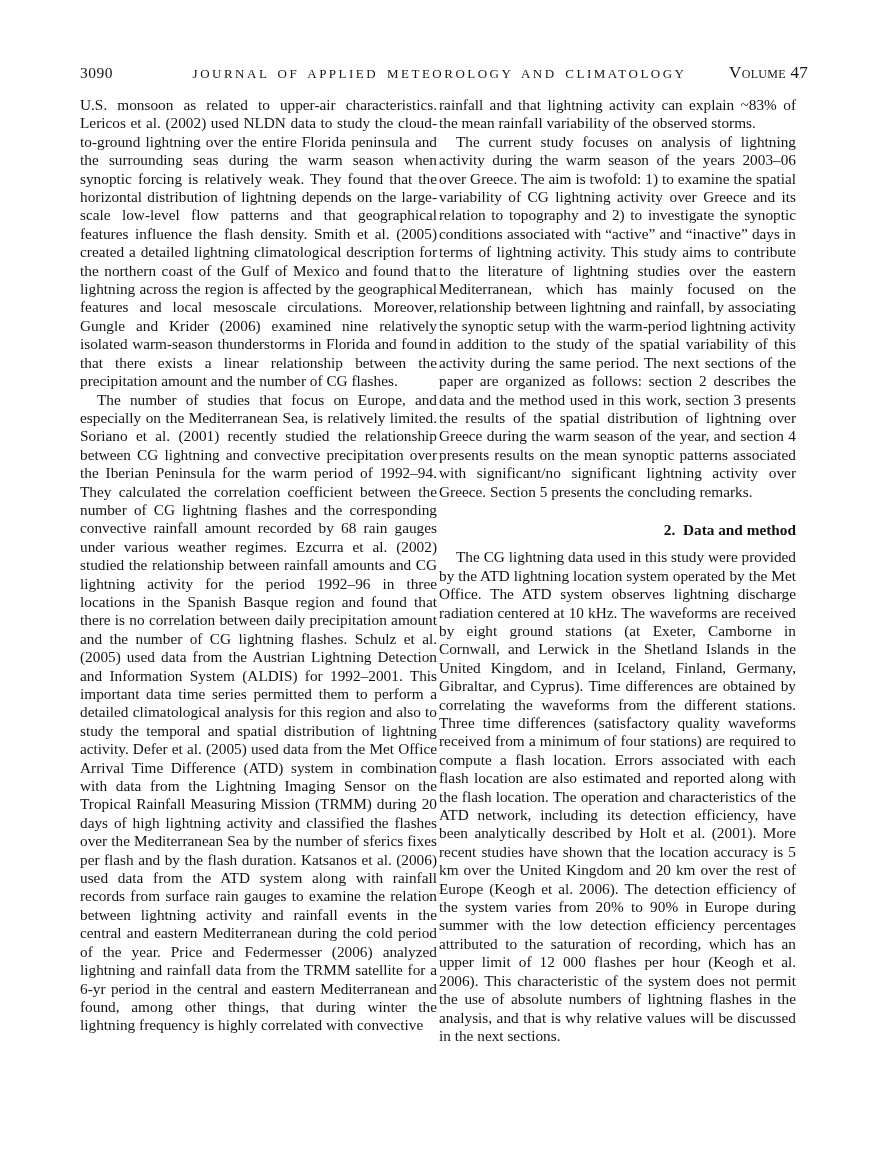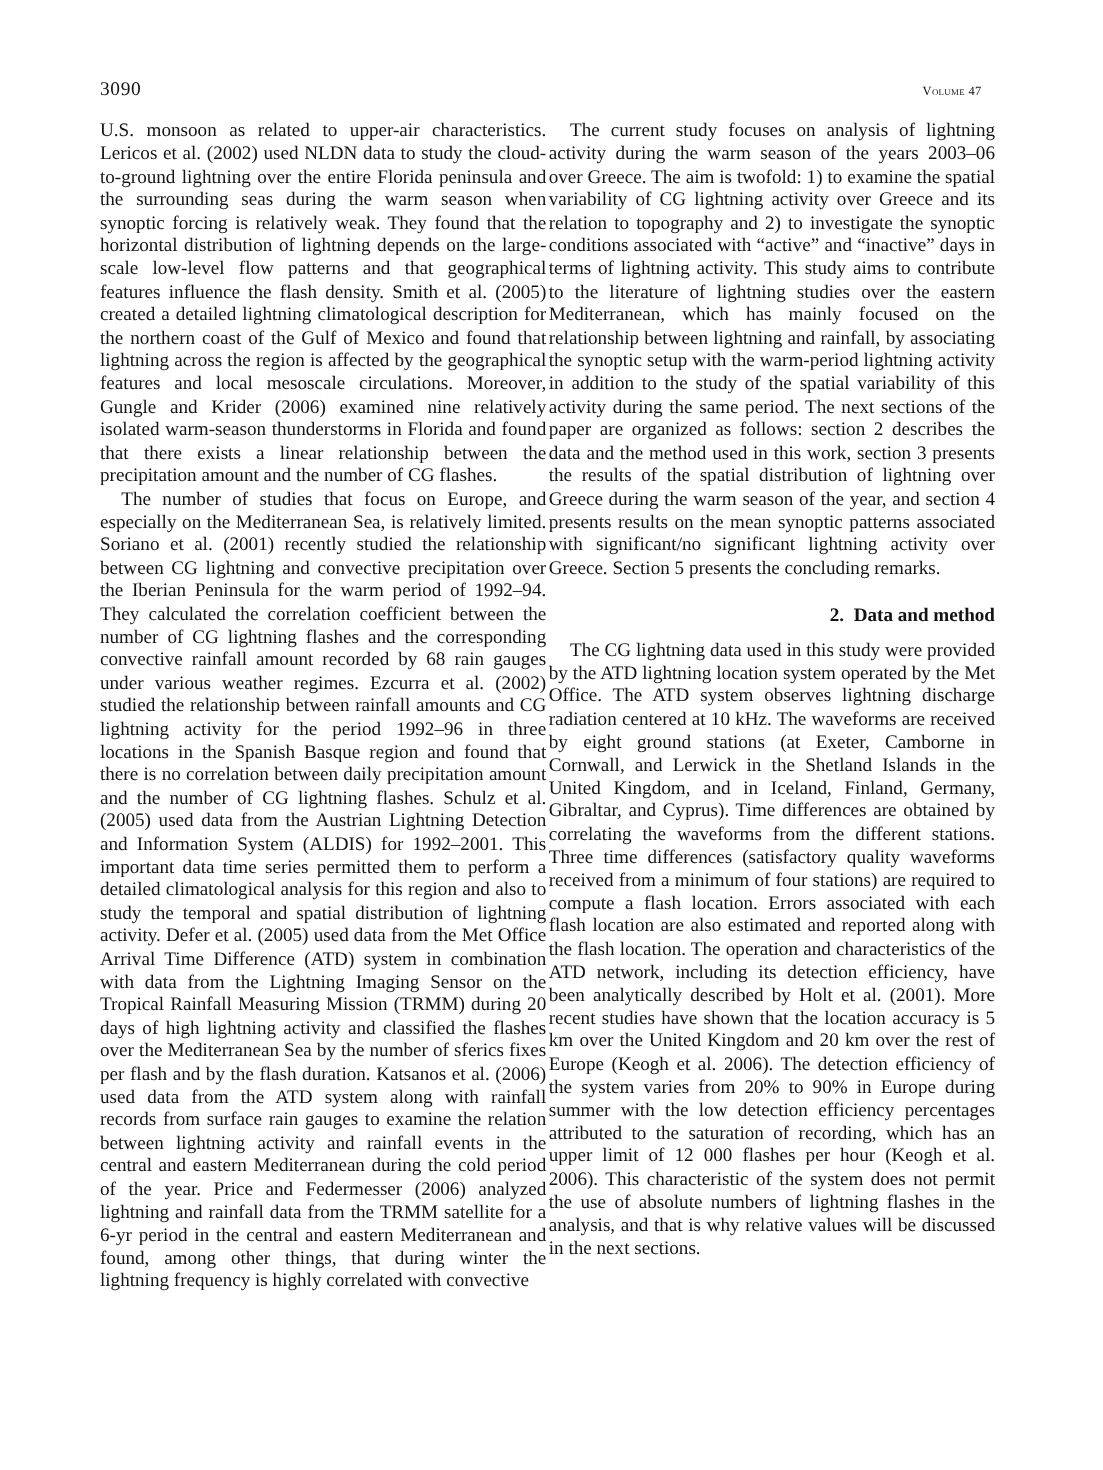--- a/index.html
+++ b/index.html
@@ -32,21 +32,21 @@
   }
   .journal-title {
     flex: 1;
     text-align: center;
     font-size: 13px;
     letter-spacing: 2.5px;
     word-spacing: 3px;
     white-space: nowrap;
   }
   .volume-label {
-    font-size: 10px;
+    font-size: 17px;
     font-variant: small-caps;
     min-width: 70px;
     text-align: left;
     letter-spacing: 0.3px;
   }
   .columns {
     position: absolute;
     top: 96px;
     left: 80px;
     width: 728px;
@@ -73,31 +73,33 @@
     line-height: 18.4px;
   }
 </style>
 </head>
 <body>
 
 <div class="page">
 
   <div class="running-header">
     <span class="page-number">3090</span>
+    <span class="journal-title">JOURNAL OF APPLIED METEOROLOGY AND CLIMATOLOGY</span>
     <span class="volume-label">Volume 47</span>
   </div>
 
   <div class="columns">
 
     <div class="col">
       <p class="para-continued">U.S. monsoon as related to upper-air characteristics. Lericos et al. (2002) used NLDN data to study the cloud-to-ground lightning over the entire Florida peninsula and the surrounding seas during the warm season when synoptic forcing is relatively weak. They found that the horizontal distribution of lightning depends on the large-scale low-level flow patterns and that geographical features influence the flash density. Smith et al. (2005) created a detailed lightning climatological description for the northern coast of the Gulf of Mexico and found that lightning across the region is affected by the geographical features and local mesoscale circulations. Moreover, Gungle and Krider (2006) examined nine relatively isolated warm-season thunderstorms in Florida and found that there exists a linear relationship between the precipitation amount and the number of CG flashes.</p>
       <p class="para-indented">The number of studies that focus on Europe, and especially on the Mediterranean Sea, is relatively limited. Soriano et al. (2001) recently studied the relationship between CG lightning and convective precipitation over the Iberian Peninsula for the warm period of 1992–94. They calculated the correlation coefficient between the number of CG lightning flashes and the corresponding convective rainfall amount recorded by 68 rain gauges under various weather regimes. Ezcurra et al. (2002) studied the relationship between rainfall amounts and CG lightning activity for the period 1992–96 in three locations in the Spanish Basque region and found that there is no correlation between daily precipitation amount and the number of CG lightning flashes. Schulz et al. (2005) used data from the Austrian Lightning Detection and Information System (ALDIS) for 1992–2001. This important data time series permitted them to perform a detailed climatological analysis for this region and also to study the temporal and spatial distribution of lightning activity. Defer et al. (2005) used data from the Met Office Arrival Time Difference (ATD) system in combination with data from the Lightning Imaging Sensor on the Tropical Rainfall Measuring Mission (TRMM) during 20 days of high lightning activity and classified the flashes over the Mediterranean Sea by the number of sferics fixes per flash and by the flash duration. Katsanos et al. (2006) used data from the ATD system along with rainfall records from surface rain gauges to examine the relation between lightning activity and rainfall events in the central and eastern Mediterranean during the cold period of the year. Price and Federmesser (2006) analyzed lightning and rainfall data from the TRMM satellite for a 6-yr period in the central and eastern Mediterranean and found, among other things, that during winter the lightning frequency is highly correlated with convective</p>
     </div>
 
     <div class="col">
+      <p class="para-continued">rainfall and that lightning activity can explain ~83% of the mean rainfall variability of the observed storms.</p>
       <p class="para-indented">The current study focuses on analysis of lightning activity during the warm season of the years 2003–06 over Greece. The aim is twofold: 1) to examine the spatial variability of CG lightning activity over Greece and its relation to topography and 2) to investigate the synoptic conditions associated with “active” and “inactive” days in terms of lightning activity. This study aims to contribute to the literature of lightning studies over the eastern Mediterranean, which has mainly focused on the relationship between lightning and rainfall, by associating the synoptic setup with the warm-period lightning activity in addition to the study of the spatial variability of this activity during the same period. The next sections of the paper are organized as follows: section 2 describes the data and the method used in this work, section 3 presents the results of the spatial distribution of lightning over Greece during the warm season of the year, and section 4 presents results on the mean synoptic patterns associated with significant/no significant lightning activity over Greece. Section 5 presents the concluding remarks.</p>
       <h2 class="section-heading">2.&nbsp;&nbsp;Data and method</h2>
       <p class="para-indented">The CG lightning data used in this study were provided by the ATD lightning location system operated by the Met Office. The ATD system observes lightning discharge radiation centered at 10 kHz. The waveforms are received by eight ground stations (at Exeter, Camborne in Cornwall, and Lerwick in the Shetland Islands in the United Kingdom, and in Iceland, Finland, Germany, Gibraltar, and Cyprus). Time differences are obtained by correlating the waveforms from the different stations. Three time differences (satisfactory quality waveforms received from a minimum of four stations) are required to compute a flash location. Errors associated with each flash location are also estimated and reported along with the flash location. The operation and characteristics of the ATD network, including its detection efficiency, have been analytically described by Holt et al. (2001). More recent studies have shown that the location accuracy is 5 km over the United Kingdom and 20 km over the rest of Europe (Keogh et al. 2006). The detection efficiency of the system varies from 20% to 90% in Europe during summer with the low detection efficiency percentages attributed to the saturation of recording, which has an upper limit of 12 000 flashes per hour (Keogh et al. 2006). This characteristic of the system does not permit the use of absolute numbers of lightning flashes in the analysis, and that is why relative values will be discussed in the next sections.</p>
     </div>
 
   </div>
 
 </div>
 
 </body></html>

